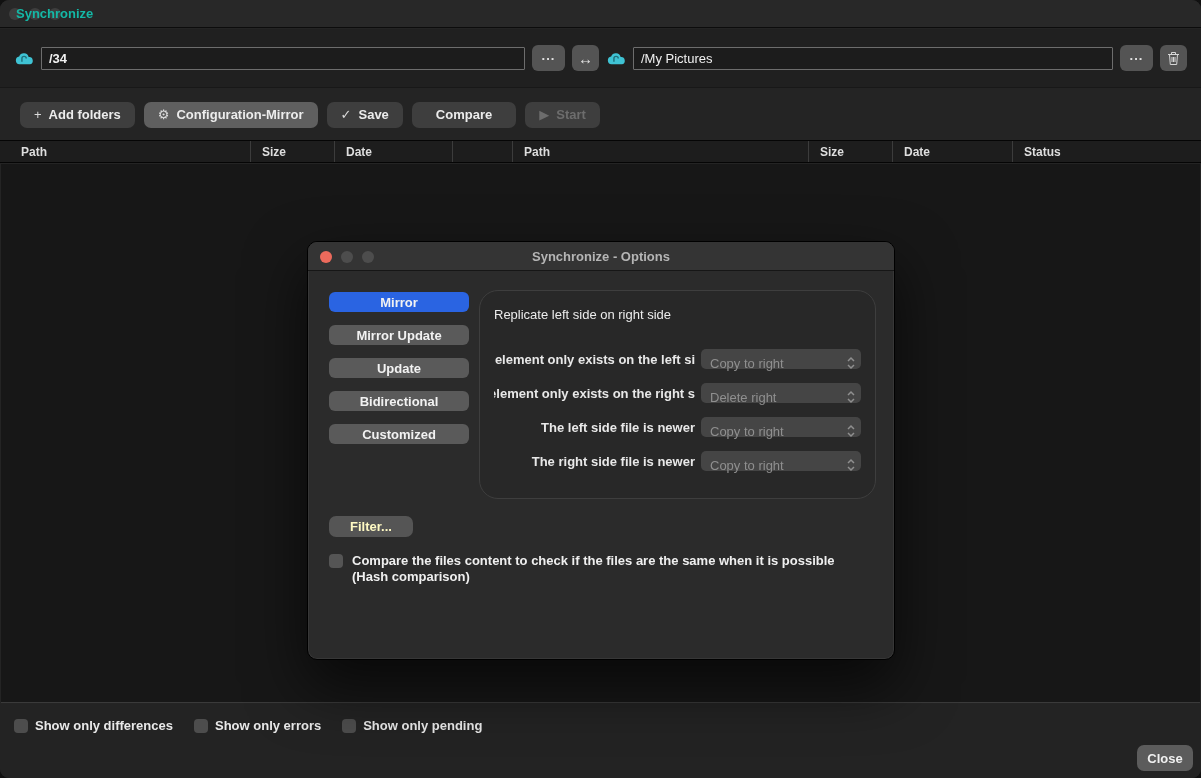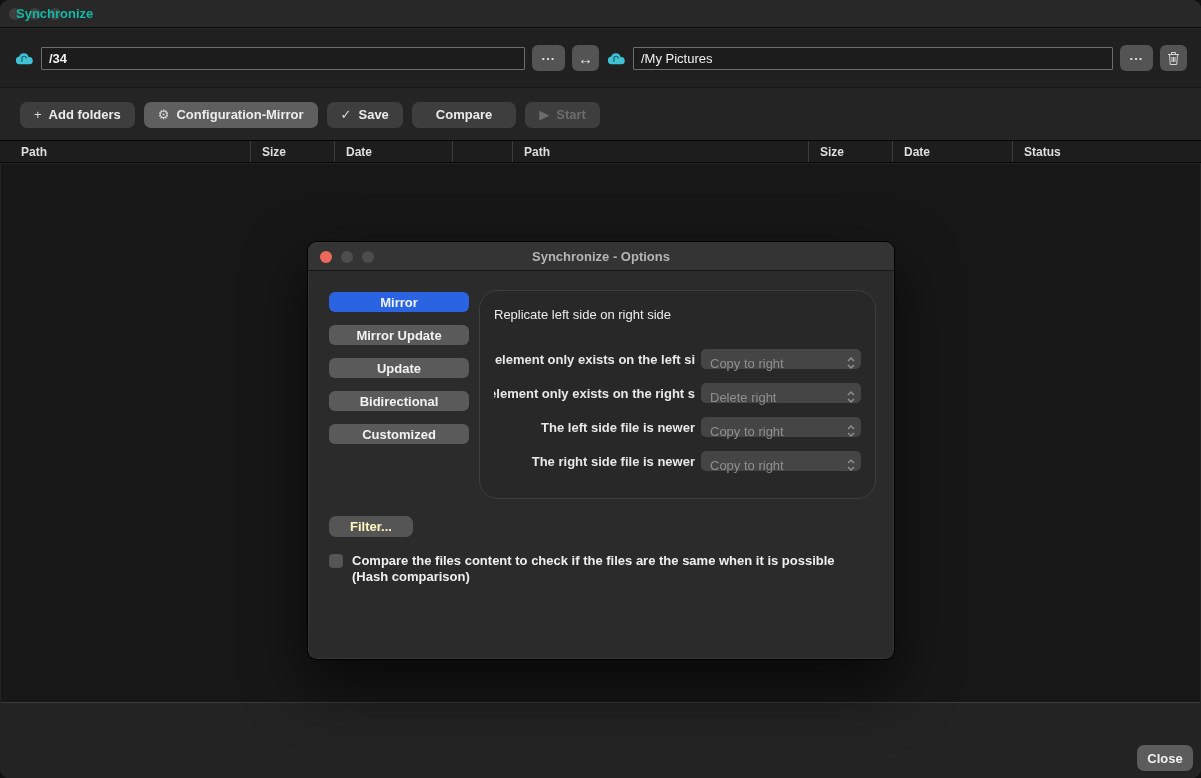--- a/index.html
+++ b/index.html
@@ -185,20 +185,34 @@
     <div class="th"></div>
     <div class="th">Path</div>
     <div class="th">Size</div>
     <div class="th">Date</div>
     <div class="th">Status</div>
   </div>
 
   <div class="tbody"></div>
 
   <div class="bottombar">
+    <div class="filters">
+      <div class="filter-item">
+        <span class="checkbox"></span>
+        <span class="lbl">Show only differences</span>
+      </div>
+      <div class="filter-item">
+        <span class="checkbox"></span>
+        <span class="lbl">Show only errors</span>
+      </div>
+      <div class="filter-item">
+        <span class="checkbox"></span>
+        <span class="lbl">Show only pending</span>
+      </div>
+    </div>
     <button class="close-btn">Close</button>
   </div>
 
   <div class="dialog">
     <div class="dlg-titlebar">
       <div class="dlg-lights">
         <span class="dlg-light red"></span>
         <span class="dlg-light"></span>
         <span class="dlg-light"></span>
       </div>

